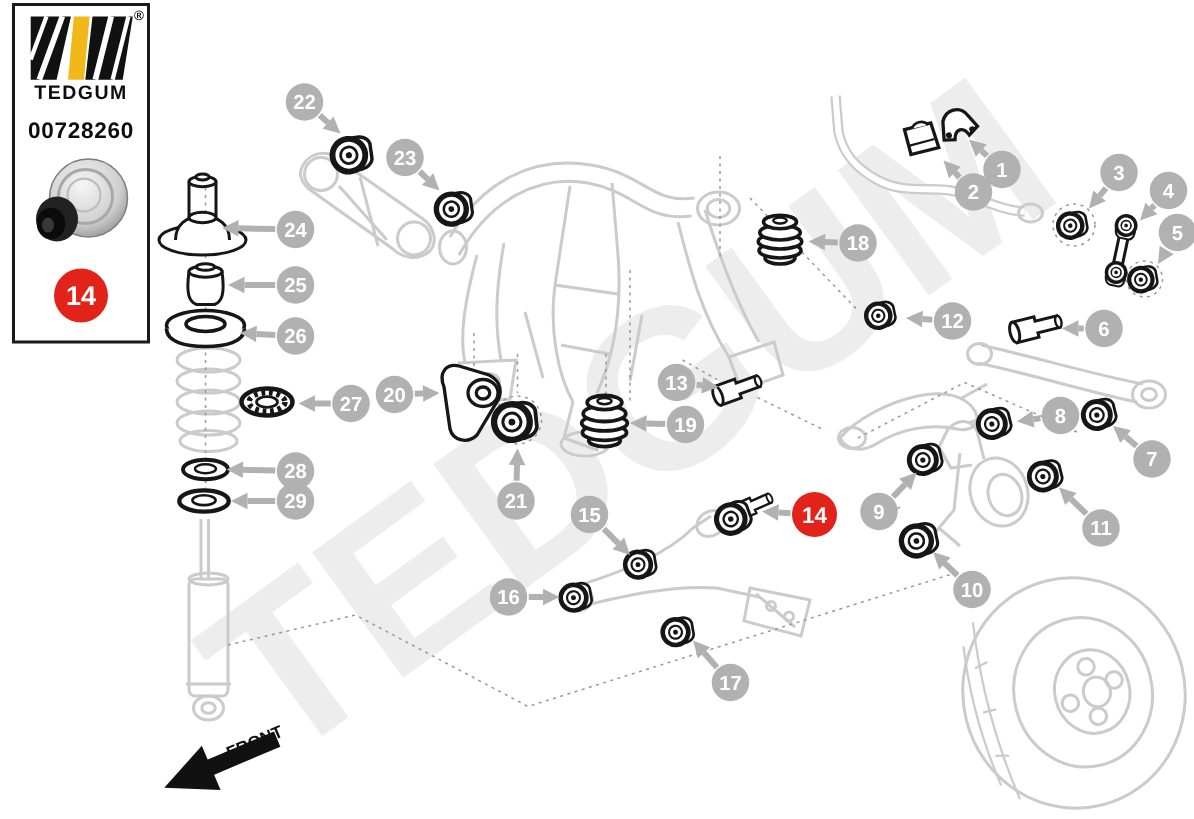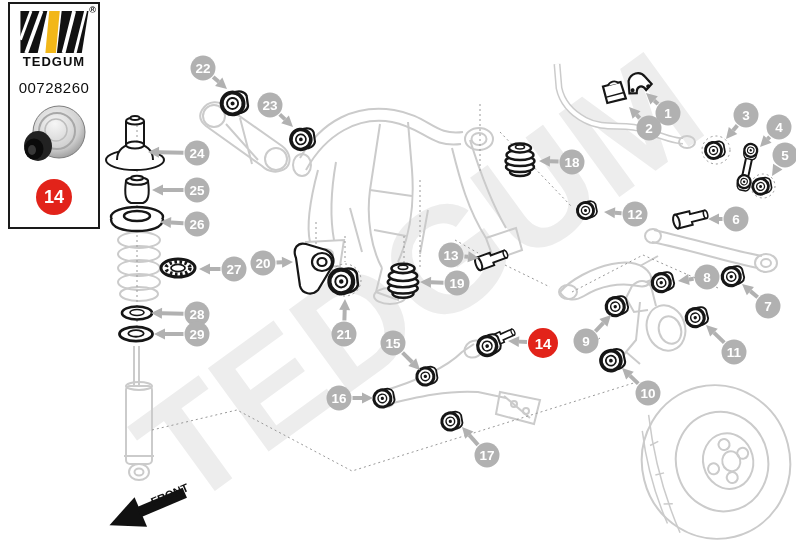--- a/index.html
+++ b/index.html
@@ -6,21 +6,21 @@
   #stage{position:relative;width:796px;height:546px;background:#fff;overflow:hidden;
          font-family:"Liberation Sans", sans-serif;}
   #art{position:absolute;left:0;top:0;}
   
   #legend{position:absolute;left:8px;top:2px;width:92px;height:227px;background:#fff;
           border:2px solid #1a1a1a;box-sizing:border-box;display:flex;flex-direction:column;
           align-items:center;z-index:5;}
   #legend .reg{position:absolute;top:1px;right:2px;font-size:9px;font-weight:bold;color:#111;}
   #legend .logo{margin-top:5px;}
   #legend .brand{font-size:13px;font-weight:bold;letter-spacing:1px;color:#0d0d0d;margin-top:-1px;}
-  #legend .pn{font-size:15px;font-weight:normal;color:#0d0d0d;margin-top:10px;letter-spacing:0.5px;}
+  #legend .pn{font-size:15px;font-weight:bold;color:#0d0d0d;margin-top:10px;letter-spacing:0.5px;}
   #legend .photo{margin-top:9px;}
   .badge{width:36px;height:36px;border-radius:50%;background:#e2231a;color:#fff;
          display:flex;align-items:center;justify-content:center;
          font-size:18px;font-weight:bold;margin-top:12px;}
 </style>
 </head>
 <body>
 
 <div id="stage">
 

